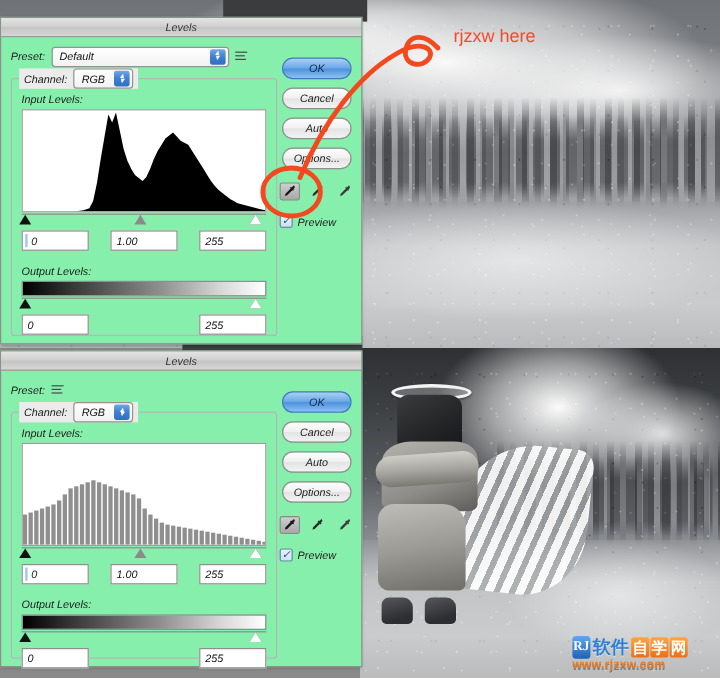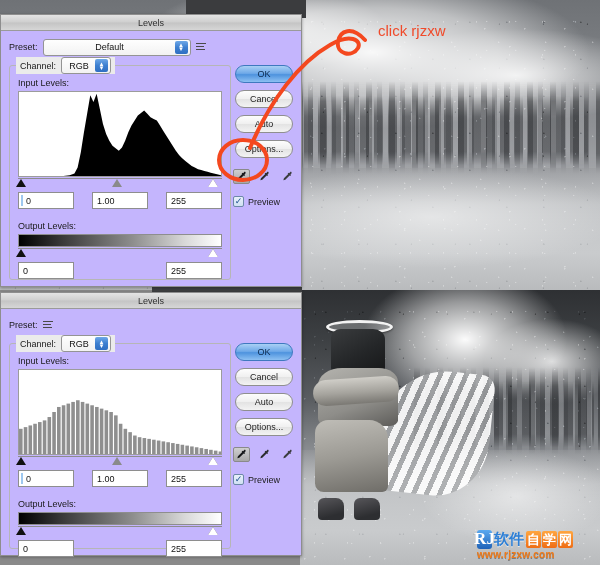--- a/index.html
+++ b/index.html
@@ -134,23 +134,24 @@
     background:#3b3c3e;
   }
   .dark-strip2 {
     position:absolute; left:152px; top:280px; width:150px; height:12px;
     background:#3f4042;
   }
 
   
   .dialog {
     position:absolute;
-    background:#c4b5fd;
+    background:#86efac;
     border:1px solid #8e8e8e;
     box-shadow:0 1px 3px rgba(0,0,0,.35);
+    font-style:italic;
   }
   .dlg-top { left:0;  top:14px;  width:302px; height:273px; }
   .dlg-bot { left:0;  top:292px; width:302px; height:264px; }
 
   .titlebar {
     height:16px;
     background:linear-gradient(180deg,#e4e4e4 0%,#cfcfcf 48%,#c4c4c4 52%,#d6d6d6 100%);
     border-bottom:1px solid #9a9a9a;
     display:flex; align-items:center; justify-content:center;
     font-size:9px; color:#303030;
@@ -158,21 +159,21 @@
   .dlg-body { padding:6px 8px 16px 8px; position:relative; height:calc(100% - 16px); }
 
   
   .preset-row { display:flex; align-items:center; gap:5px; height:20px; }
   .lbl { font-size:9px; color:#1a1a1a; white-space:nowrap; }
   .combo {
     position:relative; flex:0 0 auto; height:17px;
     background:linear-gradient(180deg,#fefefe 0%,#f2f2f2 100%);
     border:1px solid #949494; border-radius:3px;
     display:flex; align-items:center; padding:0 20px 0 6px;
-    font-size:9px; color:#111;justify-content:center;
+    font-size:9px; color:#111;
   }
   .preset-combo { width:148px; }
   .stepper {
     position:absolute; right:2px; top:1px; width:13px; height:13px;
     background:linear-gradient(180deg,#6ea8e8 0%,#3d7fd0 50%,#2f6fc2 100%);
     border-radius:2px; display:flex; flex-direction:column;
     align-items:center; justify-content:center; line-height:0.55;
   }
   .stepper span { color:#fff; font-size:7px; }
   .preset-menu-ico {
@@ -228,21 +229,21 @@
 
   .out-grad {
     height:13px; margin-top:2px;
     background:linear-gradient(90deg,#000 0%, #3b3b3b 22%, #8d8d8d 56%, #d8d8d8 82%, #fff 100%);
     border:1px solid #8e8e8e;
   }
   .out-fields { display:flex; justify-content:space-between; margin-top:3px; }
 
   
   .btncol {
-    position:absolute; right:6px; top:34px; width:62px;
+    position:absolute; right:6px; top:17px; width:62px;
     display:flex; flex-direction:column; gap:7px; align-items:center;
   }
   .btn {
     width:58px; height:18px; border-radius:9px;
     background:linear-gradient(180deg,#fdfdfd 0%,#f0f0f0 48%,#e3e3e3 52%,#f3f3f3 100%);
     border:1px solid #8f8f8f;
     font-size:9px; color:#1d1d1d;
     display:flex; align-items:center; justify-content:center;
   }
   .btn.primary {
@@ -274,21 +275,21 @@
 
   
   .watermark {
     position:absolute; left:477px; top:528px; width:116px; height:33px;
     display:flex; flex-direction:column; justify-content:center;
   }
   .wm-top { display:flex; align-items:center; gap:2px; height:19px; }
   .wm-logo {
     width:15px; height:19px; border-radius:3px;
     background:linear-gradient(180deg,#5aa9f0 0%,#1f62b8 100%);
-    color:#fff; font-size:17px; font-weight:bold;
+    color:#fff; font-size:11px; font-weight:bold;
     display:flex; align-items:center; justify-content:center;
     font-family:"Liberation Serif", serif;
   }
   .wm-cn-blue {
     color:#2d7fd6; font-size:15px; font-weight:bold; letter-spacing:0px;
     text-shadow:0 1px 0 rgba(255,255,255,.6);
   }
   .wm-cn-orange {
     display:flex; gap:1px;
   }
@@ -596,21 +597,21 @@
       </div>
     </div>
 
   </div>
 </div>
 
 <svg class="anno">
   <path d="M365 40 C352 26, 340 30, 338 42 C336 54, 352 58, 358 48 C362 40, 350 33, 330 45 C300 62, 270 100, 250 148" stroke="#f4481f" stroke-width="4" fill="none" stroke-linecap="round"></path>
   <ellipse cx="243" cy="160" rx="24" ry="20" stroke="#f4481f" stroke-width="4" fill="none"></ellipse>
 </svg>
-<div class="click-here">click rjzxw</div>
+<div class="click-here">rjzxw here</div>
 
 <div class="watermark">
   <div class="wm-top">
     <span class="wm-logo">RJ</span>
     <span class="wm-cn-blue">软件</span>
     <span class="wm-cn-orange">
       <span>自</span>
       <span>学</span>
       <span>网</span>
     </span>

